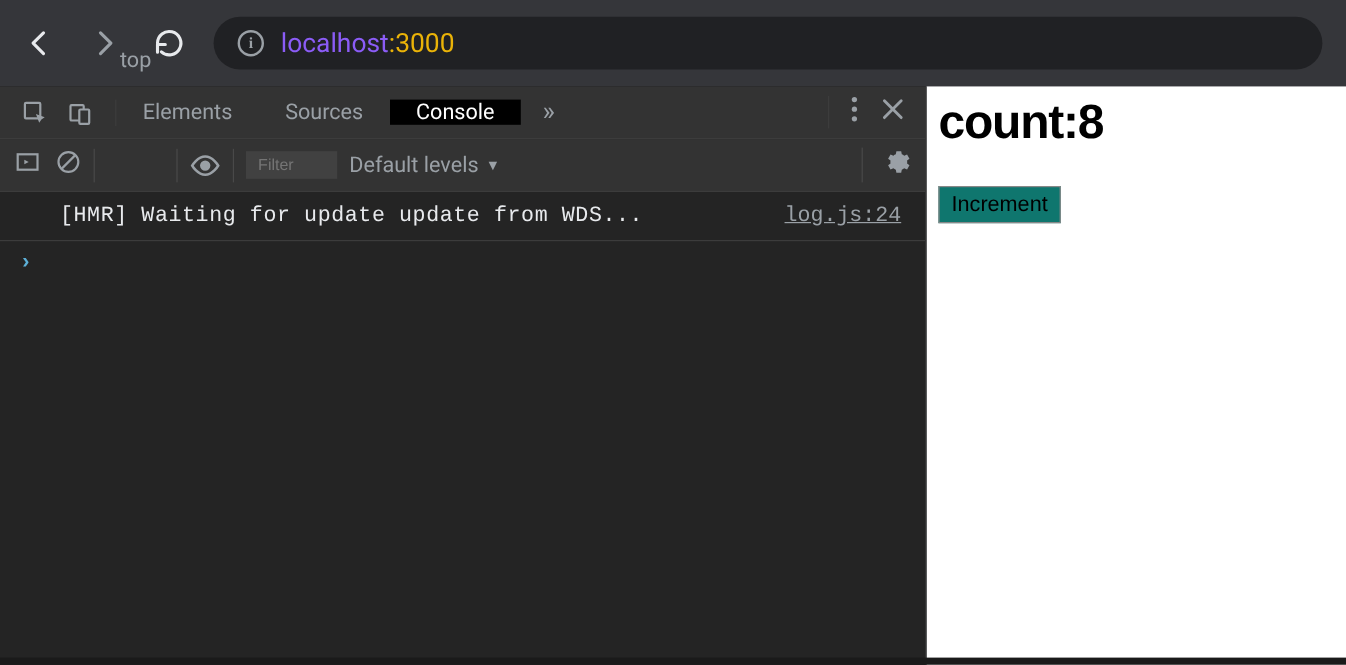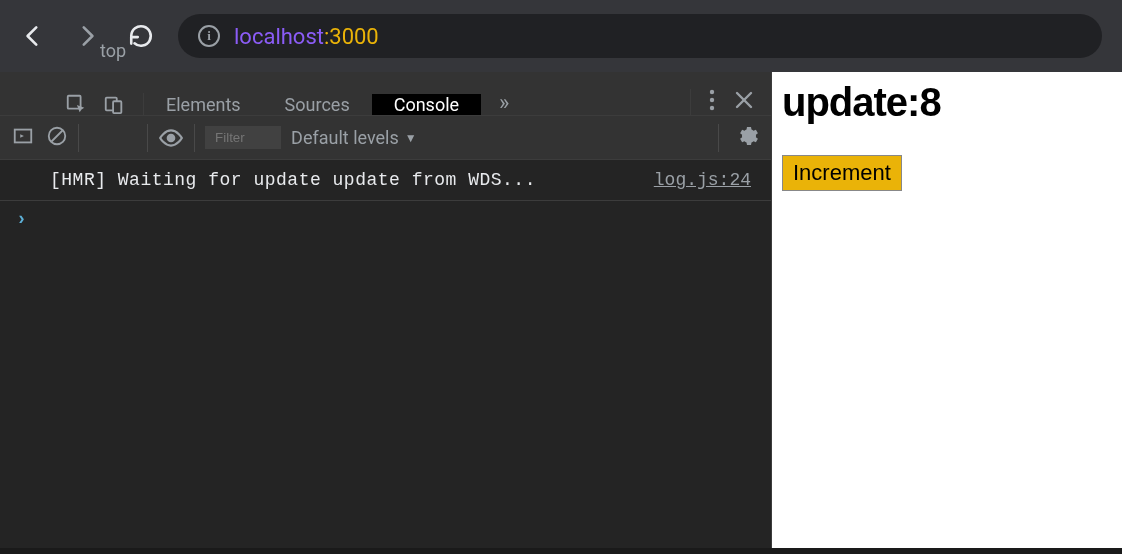--- a/index.html
+++ b/index.html
@@ -82,25 +82,24 @@
       position:absolute;
       bottom:0;left:0;
       width:4px;height:100%;
       background: transparent;
     }
     
     .dt-tabs {
       height: 44px;
       background: #333333;
       display: flex;
-      align-items: flex-end;
+      align-items: center;
       border-bottom: 1px solid #3c3c3c;
       font-size: 18px;
       color: #9aa0a6;
-      padding-left: 47px;
     }
     .dt-tab-leftpad {
       display:flex;
       align-items:center;
       gap:16px;
       padding:0 18px;
       border-right: 1px solid #3c3c3c;
     }
     .dt-tab-leftpad svg { display:block; }
     .dt-tab {
@@ -211,23 +210,23 @@
       padding: 8px 0 0 10px;
       font-family: -apple-system, Arial, sans-serif;
     }
     .page h1 {
       font-size: 40px;
       font-weight: 800;
       letter-spacing: -1px;
       margin-bottom: 30px;
     }
     .inc-btn {
-      font-size: 22px;
+      font-size: 18px;
       padding: 4px 10px;
-      background: #eab308;
+      background: #0f766e;
       border: 1px solid #888;
       font-family: inherit;
     }
     
     .bottom-bar{
       position:absolute;
       left:0;right:0;bottom:0;
       height:6px;
       background:#1a1a1a;
     }
@@ -347,18 +346,18 @@
     <div class="console-body">
       <div class="log-row">
         <span class="log-text">[HMR] Waiting for update update from WDS...</span>
         <span class="log-src">log.js:24</span>
       </div>
       <div class="prompt-row">›</div>
     </div>
   </div>
 
   <div class="page">
-    <h1>update:8</h1>
+    <h1>count:8</h1>
     <button class="inc-btn">Increment</button>
   </div>
 
 </div>
 <div class="bottom-bar"></div>
 
 </body></html>

